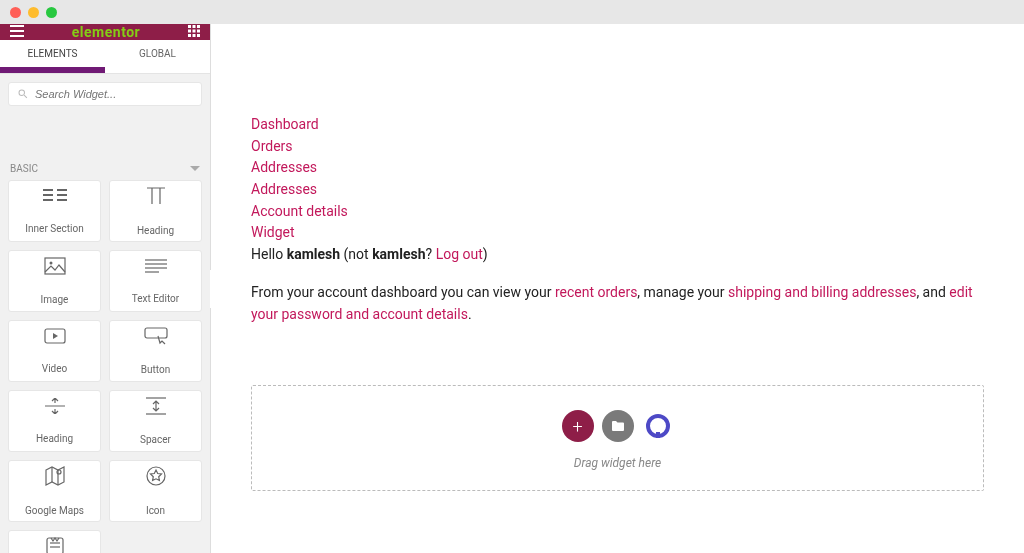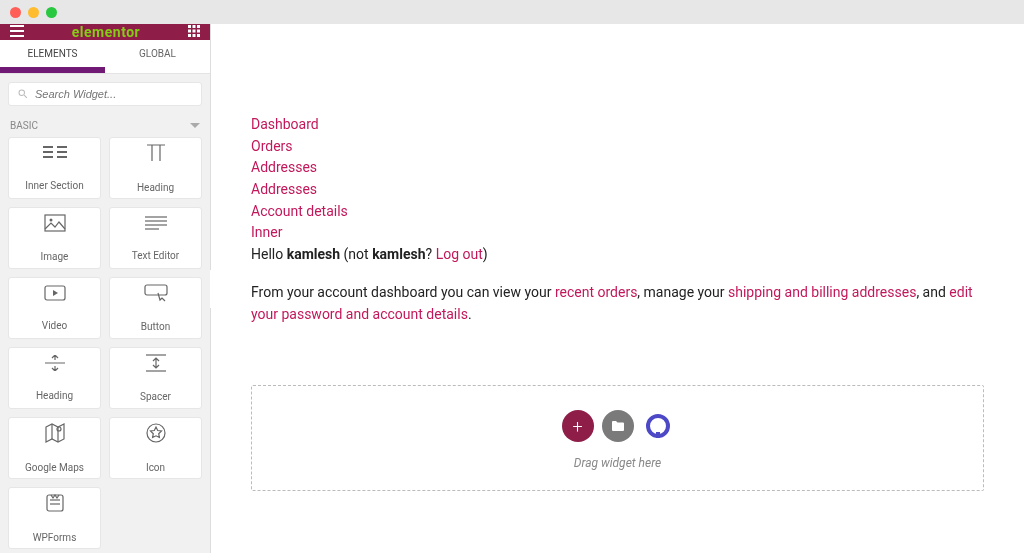--- a/index.html
+++ b/index.html
@@ -85,20 +85,21 @@
     background: transparent;
   }
 
   .cat-header {
     font-size: 10px;
     color: #888;
     padding: 6px 10px;
     display: flex;
     justify-content: space-between;
     align-items: center;
+    margin-top: 43px;
   }
   .cat-header svg { fill: #aaa; }
 
   .widgets {
     display: grid;
     grid-template-columns: 1fr 1fr;
     gap: 8px;
     padding: 0 8px 8px;
   }
   .widget {
@@ -345,21 +346,21 @@
   </aside>
 
   <main class="canvas">
     <div class="account-block">
       <nav class="account-nav">
         <a>Dashboard</a>
         <a>Orders</a>
         <a>Addresses</a>
         <a>Addresses</a>
         <a>Account details</a>
-        <a>Inner</a>
+        <a>Widget</a>
       </nav>
       <p class="hello">
         <span>Hello </span><b>kamlesh</b><span> (not </span><b>kamlesh</b><span>? </span><a class="pinklink">Log out</a><span>)</span>
       </p>
       <p class="dash-text">
         <span>From your account dashboard you can view your </span><a>recent orders</a><span>, manage your </span><a>shipping and billing addresses</a><span>, and </span><a>edit your password and account details</a><span>.</span>
       </p>
     </div>
 
     <div class="dropzone">

